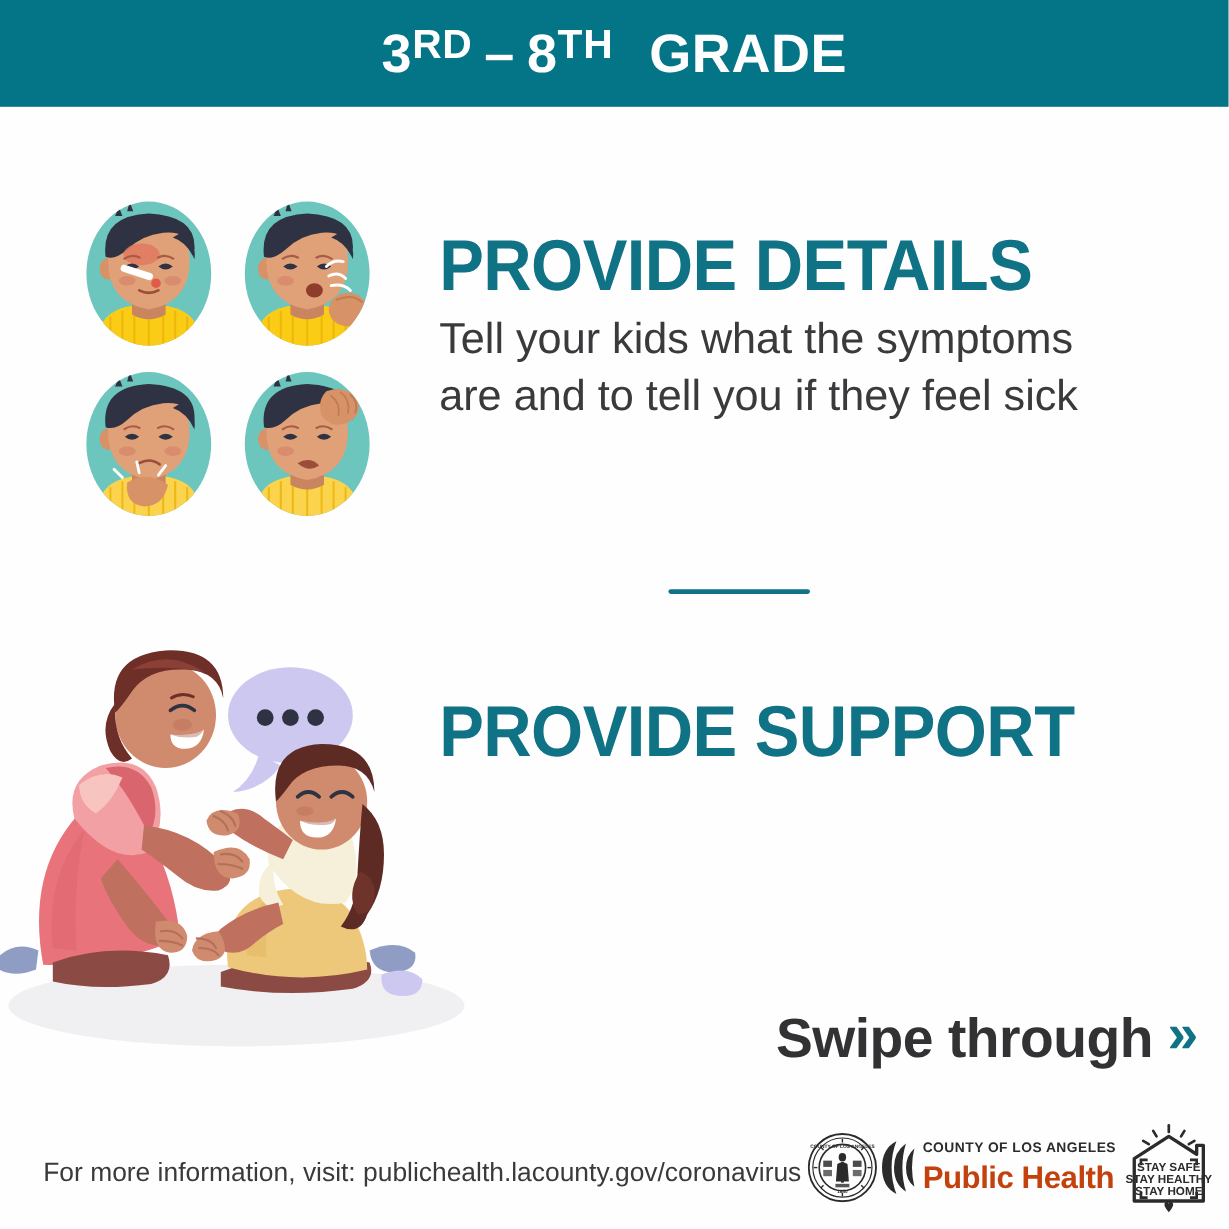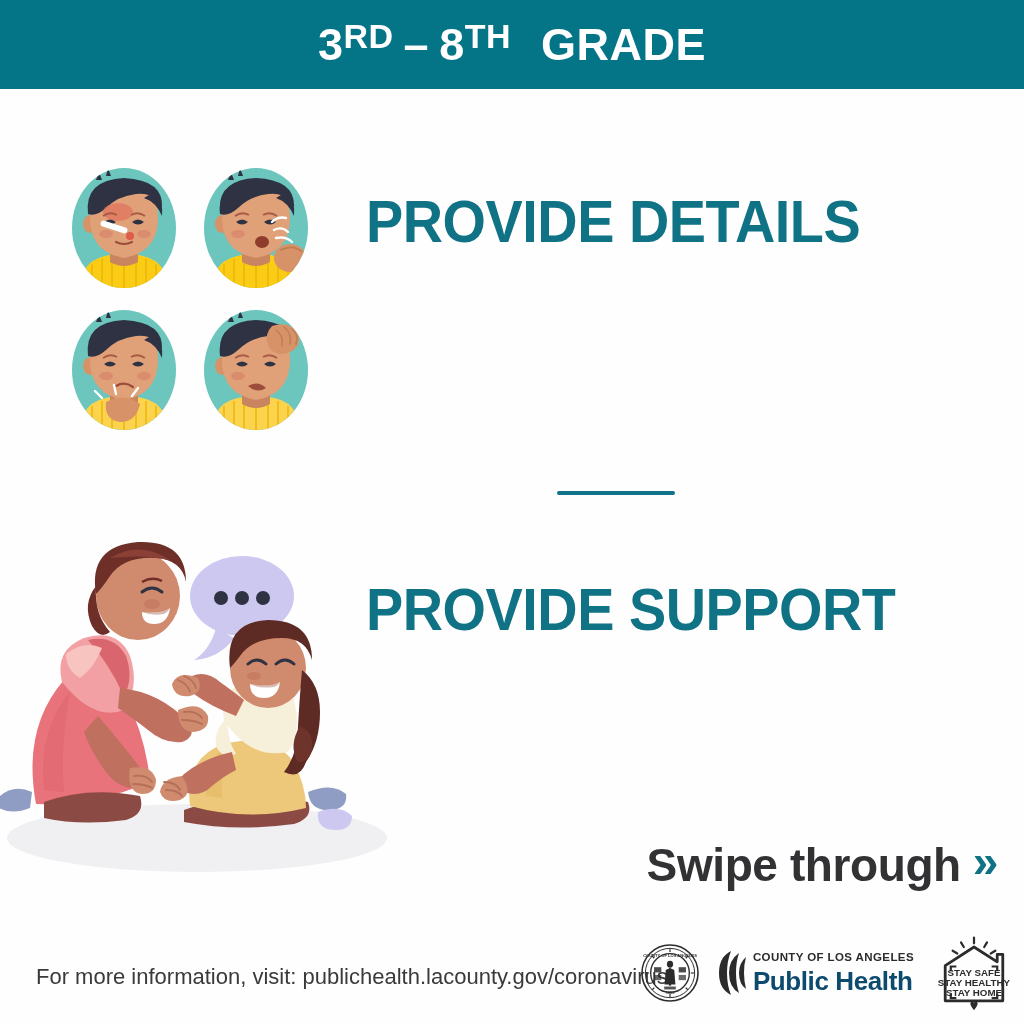--- a/index.html
+++ b/index.html
@@ -92,35 +92,35 @@
   
   .footer{
     position:absolute;left:0;bottom:0;width:1024px;height:96px;
   }
   .footer-note{
     position:absolute;left:36px;top:36px;
     color:#3a3a3c;font-size:22px;white-space:nowrap;
   }
   .logos{
     position:absolute;right:8px;top:6px;
-    display:flex;align-items:center;gap:18px;
+    display:flex;align-items:center;gap:2px;
   }
 
   
   .seal{width:58px;height:58px;}
   
   .ph-lockup{display:flex;align-items:center;gap:6px;}
   .ph-faces{width:30px;height:48px;}
   .ph-text{display:flex;flex-direction:column;line-height:1;}
   .ph-county{
     font-size:11.5px;font-weight:bold;color:#2b2b2b;
     letter-spacing:0.4px;white-space:nowrap;
   }
   .ph-name{
-    font-size:26px;font-weight:bold;color:#0c4a6e;
+    font-size:26px;font-weight:bold;color:#c2410c;
     letter-spacing:-0.4px;white-space:nowrap;margin-top:4px;
   }
   
   .staysafe{width:84px;height:78px;}
 
   
   .illu-symptoms{position:absolute;left:66px;top:166px;width:262px;height:268px;}
   .illu-family{position:absolute;left:-8px;top:520px;width:418px;height:360px;}
 </style>
 </head>
@@ -312,20 +312,21 @@
             <path d="M218 161 q8 6 6 17"></path>
             <path d="M226 163 q7 6 4 15"></path>
           </g>
         </g>
       </g>
     </g>
   </svg>
 
   <div class="section" id="details-text">
     <div class="heading">PROVIDE DETAILS</div>
+    <div class="body-copy">Tell your kids what the symptoms are and to tell you if they feel sick</div>
   </div>
 
   <div class="divider"></div>
 
   <svg class="illu-family" viewBox="0 0 418 360">
 
     <ellipse cx="205" cy="318" rx="190" ry="34" fill="#f0f0f2"></ellipse>
 
     <g>
       <ellipse cx="250" cy="76" rx="52" ry="40" fill="#cdc8f0"></ellipse>

